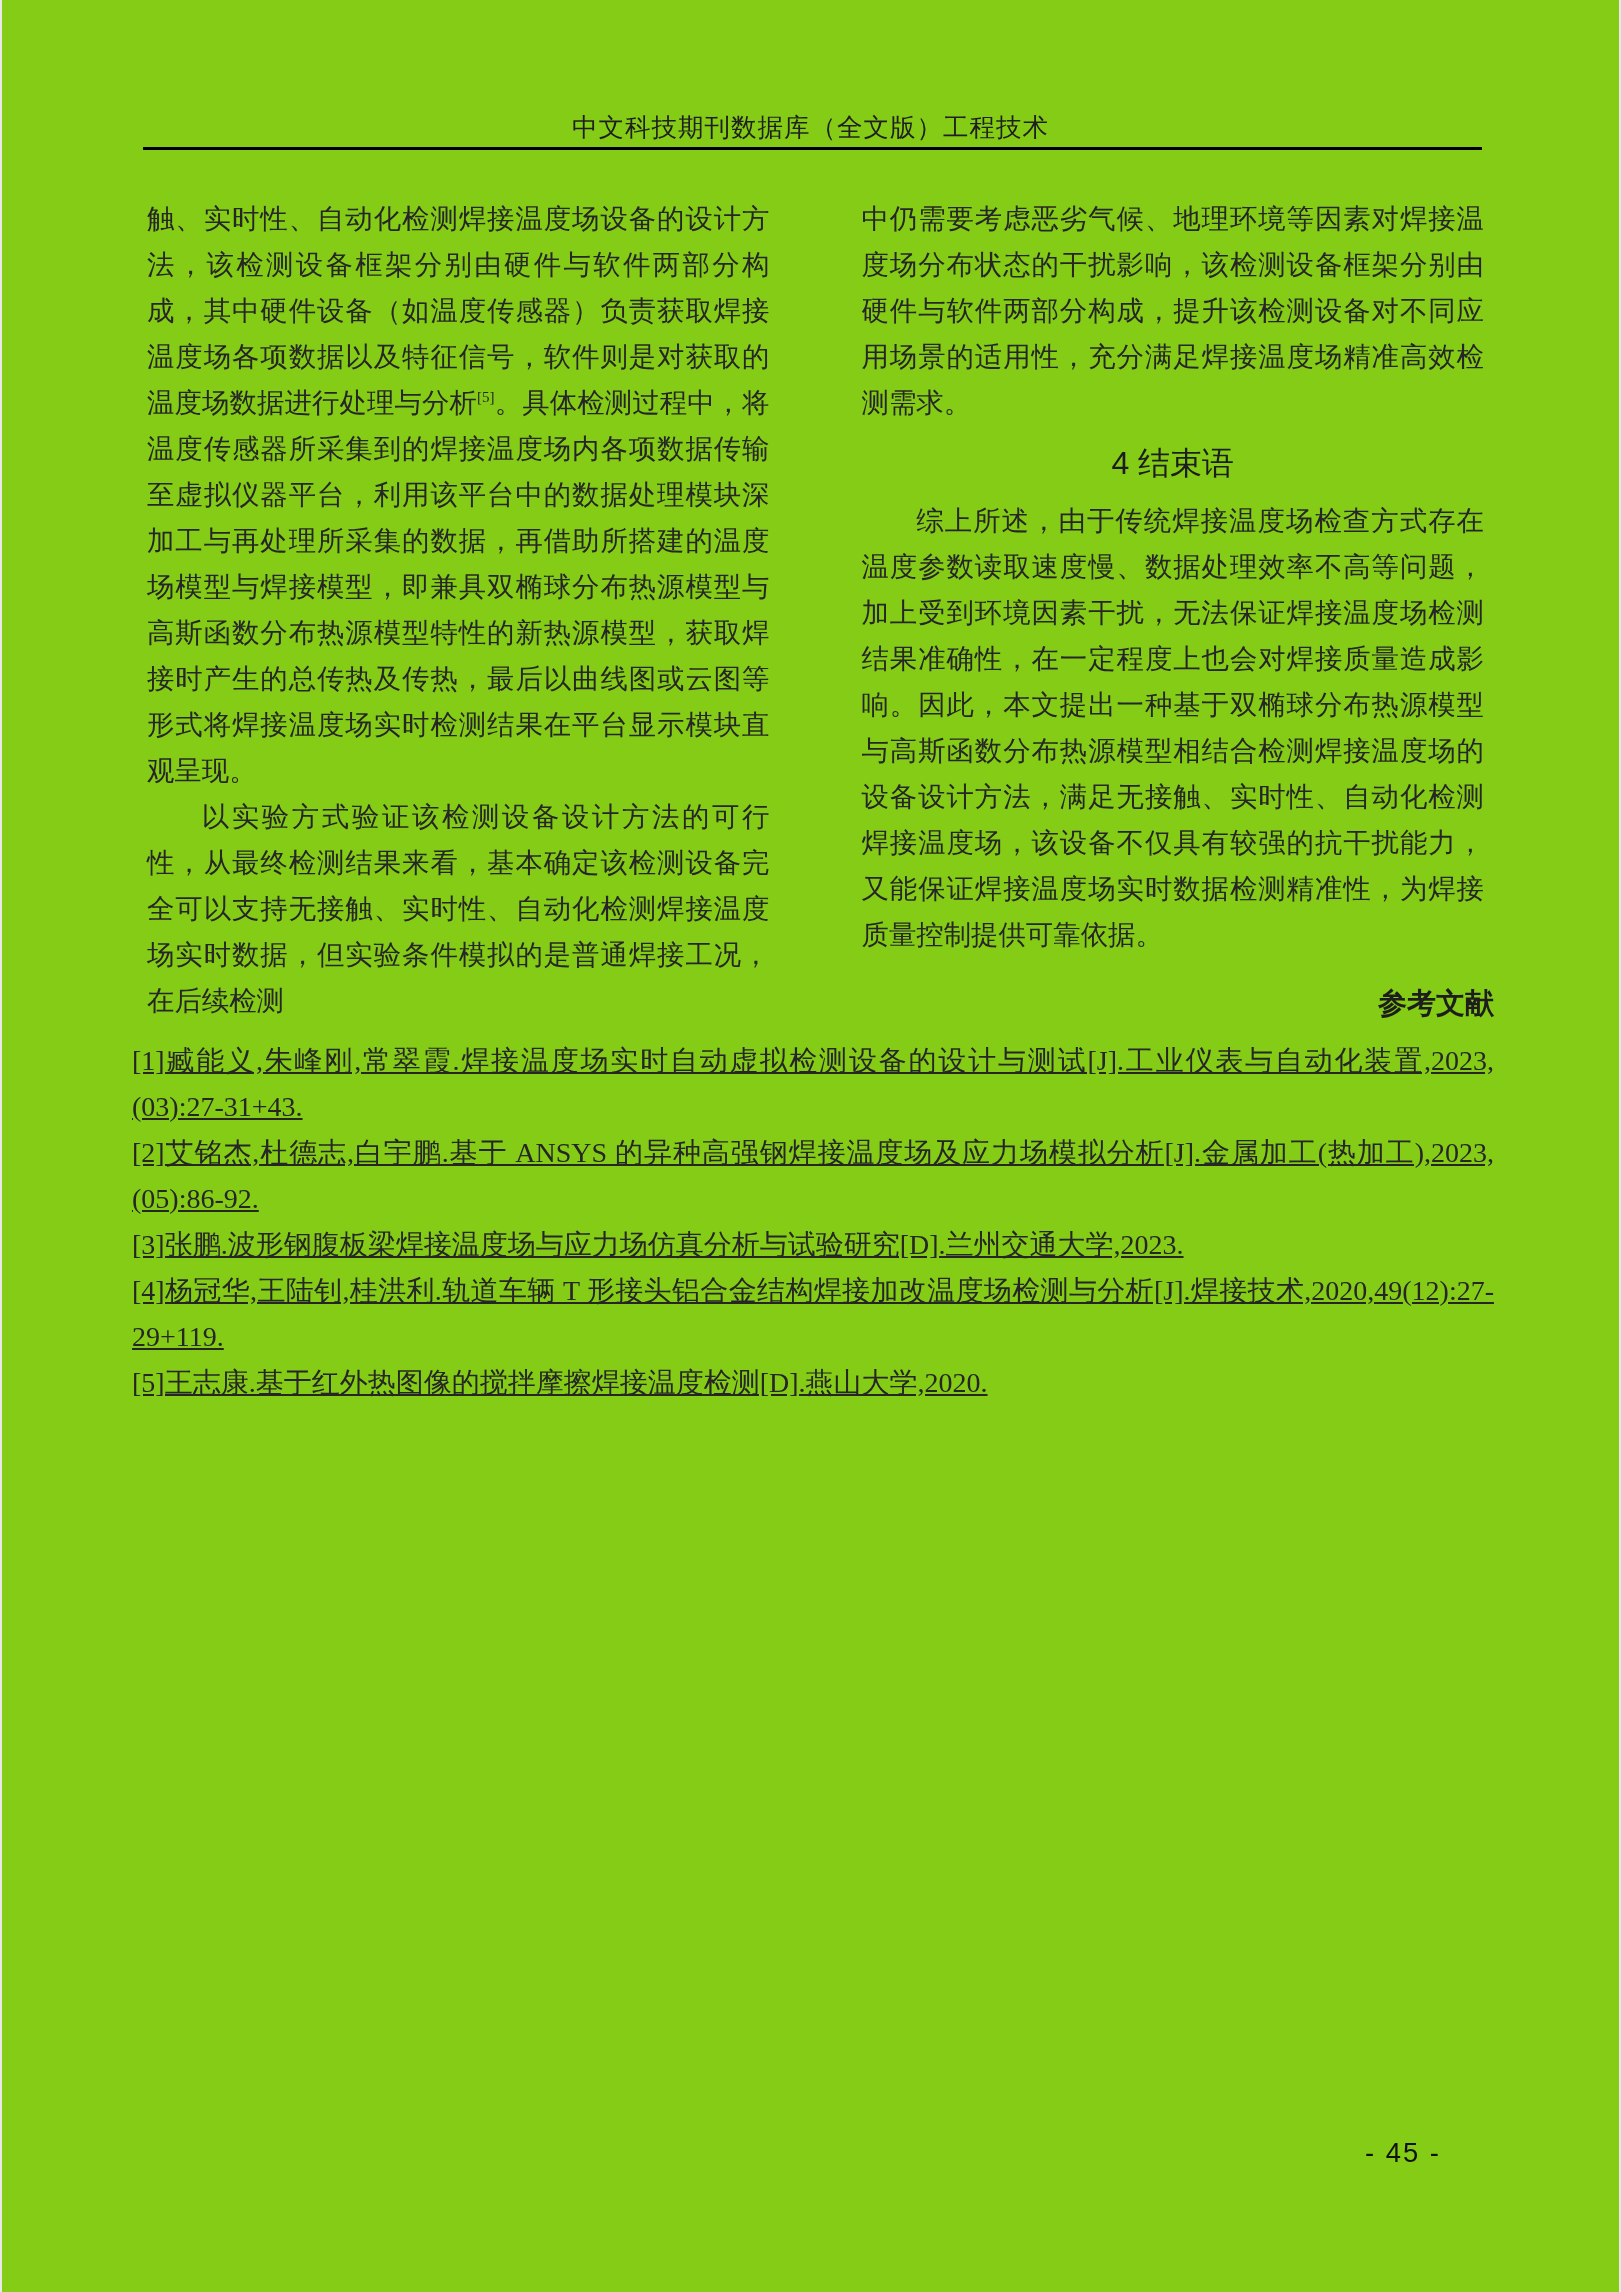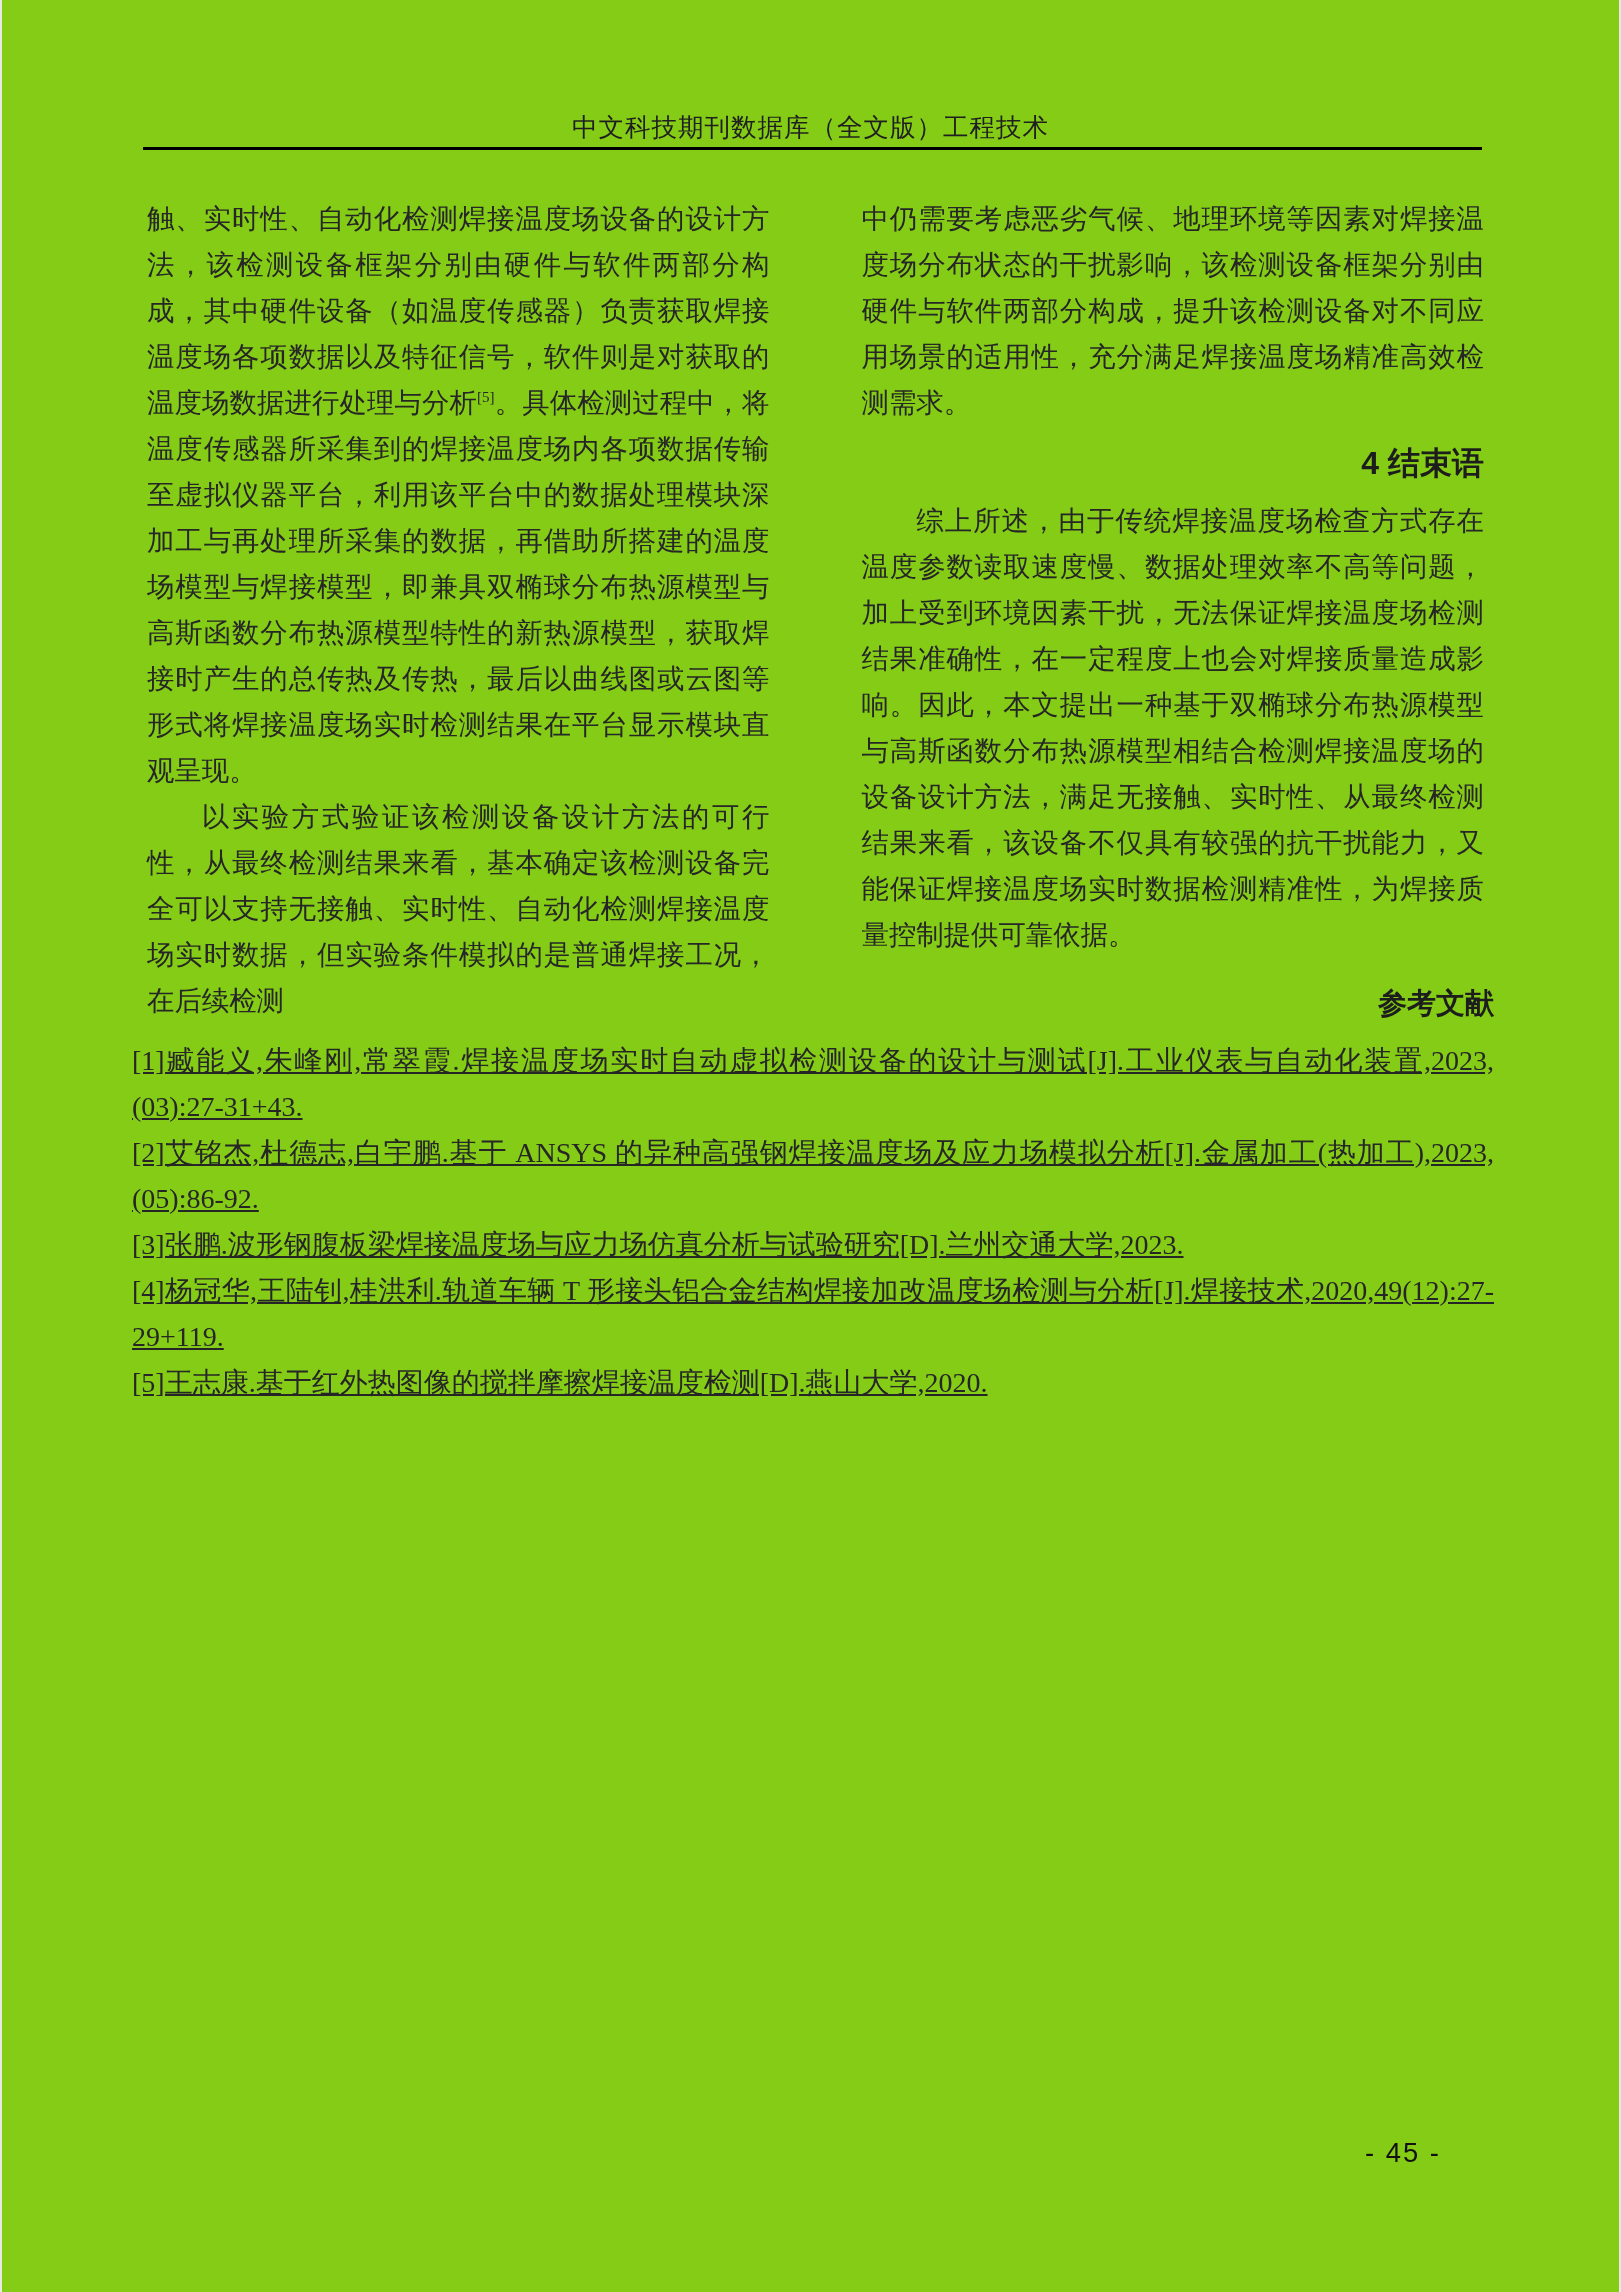--- a/index.html
+++ b/index.html
@@ -49,24 +49,24 @@
   .para.indent { text-indent: 2em; }
   sup.cite {
     font-size: 0.55em;
     vertical-align: super;
     line-height: 0;
   }
   .section-heading {
     margin: 15.7px 0 13.7px 0;
     font-family: "Liberation Sans", "DejaVu Sans", sans-serif;
     font-size: 32px;
-    font-weight: bold;
+    font-weight: normal;
     line-height: 43px;
     color: #1d1d1d;
-    text-align: right;
+    text-align: center;
   }
   .references {
     position: absolute;
     top: 983px;
     left: 130px;
     width: 1362px;
   }
   .ref-heading {
     text-align: right;
     font-weight: bold;
@@ -104,21 +104,21 @@
   <div class="columns">
 
     <div class="col">
       <p class="para"><span>触、实时性、自动化检测焊接温度场设备的设计方法，该检测设备框架分别由硬件与软件两部分构成，其中硬件设备（如温度传感器）负责获取焊接温度场各项数据以及特征信号，软件则是对获取的温度场数据进行处理与分析</span><sup class="cite">[5]</sup><span>。具体检测过程中，将温度传感器所采集到的焊接温度场内各项数据传输至虚拟仪器平台，利用该平台中的数据处理模块深加工与再处理所采集的数据，再借助所搭建的温度场模型与焊接模型，即兼具双椭球分布热源模型与高斯函数分布热源模型特性的新热源模型，获取焊接时产生的总传热及传热，最后以曲线图或云图等形式将焊接温度场实时检测结果在平台显示模块直观呈现。</span></p>
       <p class="para indent">以实验方式验证该检测设备设计方法的可行性，从最终检测结果来看，基本确定该检测设备完全可以支持无接触、实时性、自动化检测焊接温度场实时数据，但实验条件模拟的是普通焊接工况，在后续检测</p>
     </div>
 
     <div class="col">
       <p class="para">中仍需要考虑恶劣气候、地理环境等因素对焊接温度场分布状态的干扰影响，该检测设备框架分别由硬件与软件两部分构成，提升该检测设备对不同应用场景的适用性，充分满足焊接温度场精准高效检测需求。</p>
       <h2 class="section-heading">4 结束语</h2>
-      <p class="para indent">综上所述，由于传统焊接温度场检查方式存在温度参数读取速度慢、数据处理效率不高等问题，加上受到环境因素干扰，无法保证焊接温度场检测结果准确性，在一定程度上也会对焊接质量造成影响。因此，本文提出一种基于双椭球分布热源模型与高斯函数分布热源模型相结合检测焊接温度场的设备设计方法，满足无接触、实时性、从最终检测结果来看，该设备不仅具有较强的抗干扰能力，又能保证焊接温度场实时数据检测精准性，为焊接质量控制提供可靠依据。</p>
+      <p class="para indent">综上所述，由于传统焊接温度场检查方式存在温度参数读取速度慢、数据处理效率不高等问题，加上受到环境因素干扰，无法保证焊接温度场检测结果准确性，在一定程度上也会对焊接质量造成影响。因此，本文提出一种基于双椭球分布热源模型与高斯函数分布热源模型相结合检测焊接温度场的设备设计方法，满足无接触、实时性、自动化检测焊接温度场，该设备不仅具有较强的抗干扰能力，又能保证焊接温度场实时数据检测精准性，为焊接质量控制提供可靠依据。</p>
     </div>
 
   </div>
 
   <div class="references">
     <div class="ref-heading">参考文献</div>
     <div class="ref-item">[1]臧能义,朱峰刚,常翠霞.焊接温度场实时自动虚拟检测设备的设计与测试[J].工业仪表与自动化装置,2023,(03):27-31+43.</div>
     <div class="ref-item">[2]艾铭杰,杜德志,白宇鹏.基于 ANSYS 的异种高强钢焊接温度场及应力场模拟分析[J].金属加工(热加工),2023,(05):86-92.</div>
     <div class="ref-item">[3]张鹏.波形钢腹板梁焊接温度场与应力场仿真分析与试验研究[D].兰州交通大学,2023.</div>
     <div class="ref-item">[4]杨冠华,王陆钊,桂洪利.轨道车辆 T 形接头铝合金结构焊接加改温度场检测与分析[J].焊接技术,2020,49(12):27-29+119.</div>

